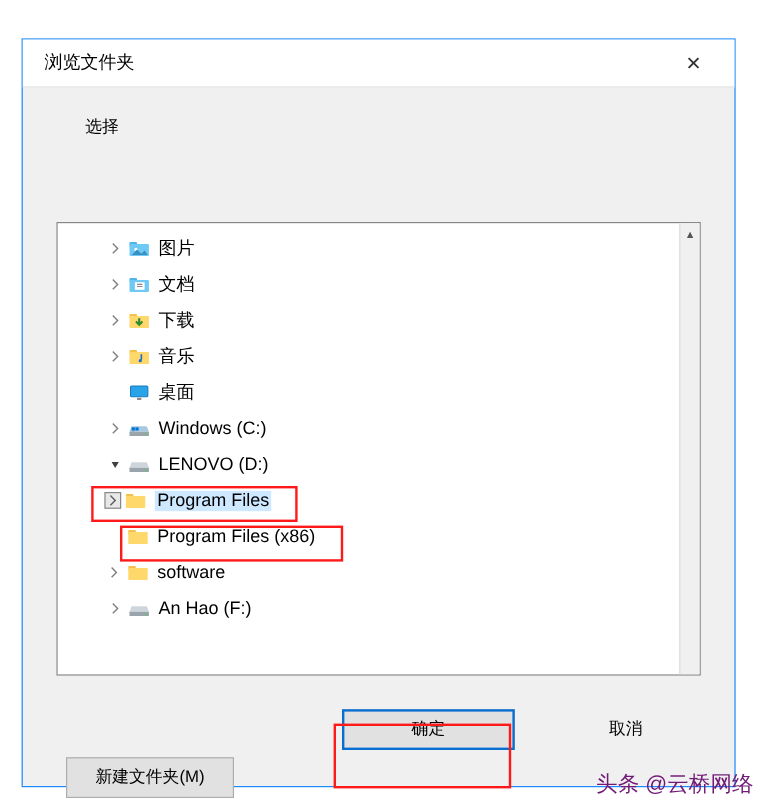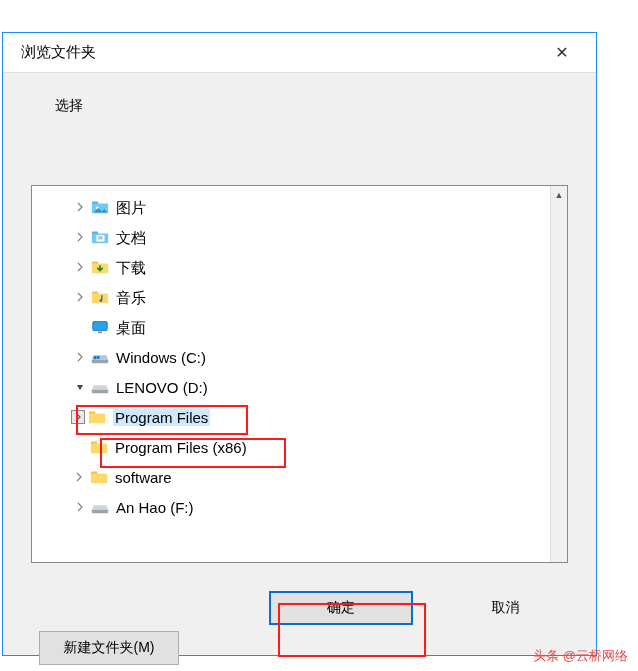--- a/index.html
+++ b/index.html
@@ -8,21 +8,21 @@
     padding: 0;
     font-family: "Microsoft YaHei", "Segoe UI", sans-serif;
     font-size: 13px;
     background: #fff;
     width: 638px;
     height: 671px;
     position: relative;
   }
   .dialog {
     position: absolute;
-    left: 2px;
+    left: 18px;
     top: 32px;
     width: 595px;
     height: 624px;
     border: 1px solid #1a8cff;
     background: #f0f0f0;
     display: flex;
     flex-direction: column;
   }
   .titlebar {
     height: 40px;
@@ -152,22 +152,22 @@
   .btn.cancel { width: 105px; border: none; background: transparent;}
   .redbox {
     position: absolute;
     border: 2px solid #ff1a1a;
     pointer-events: none;
   }
   .watermark {
     position: absolute;
     right: 10px;
     bottom: 6px;
-    font-size: 13px;
-    color: #ef4444;
+    font-size: 18px;
+    color: #701a75;
     font-family: "Microsoft YaHei", sans-serif;
   }
   .indent-1 { padding-left: 40px; }
   .indent-2 { padding-left: 39px; }
 </style>
 </head>
 <body>
 
 <div class="dialog">
   <div class="titlebar">

